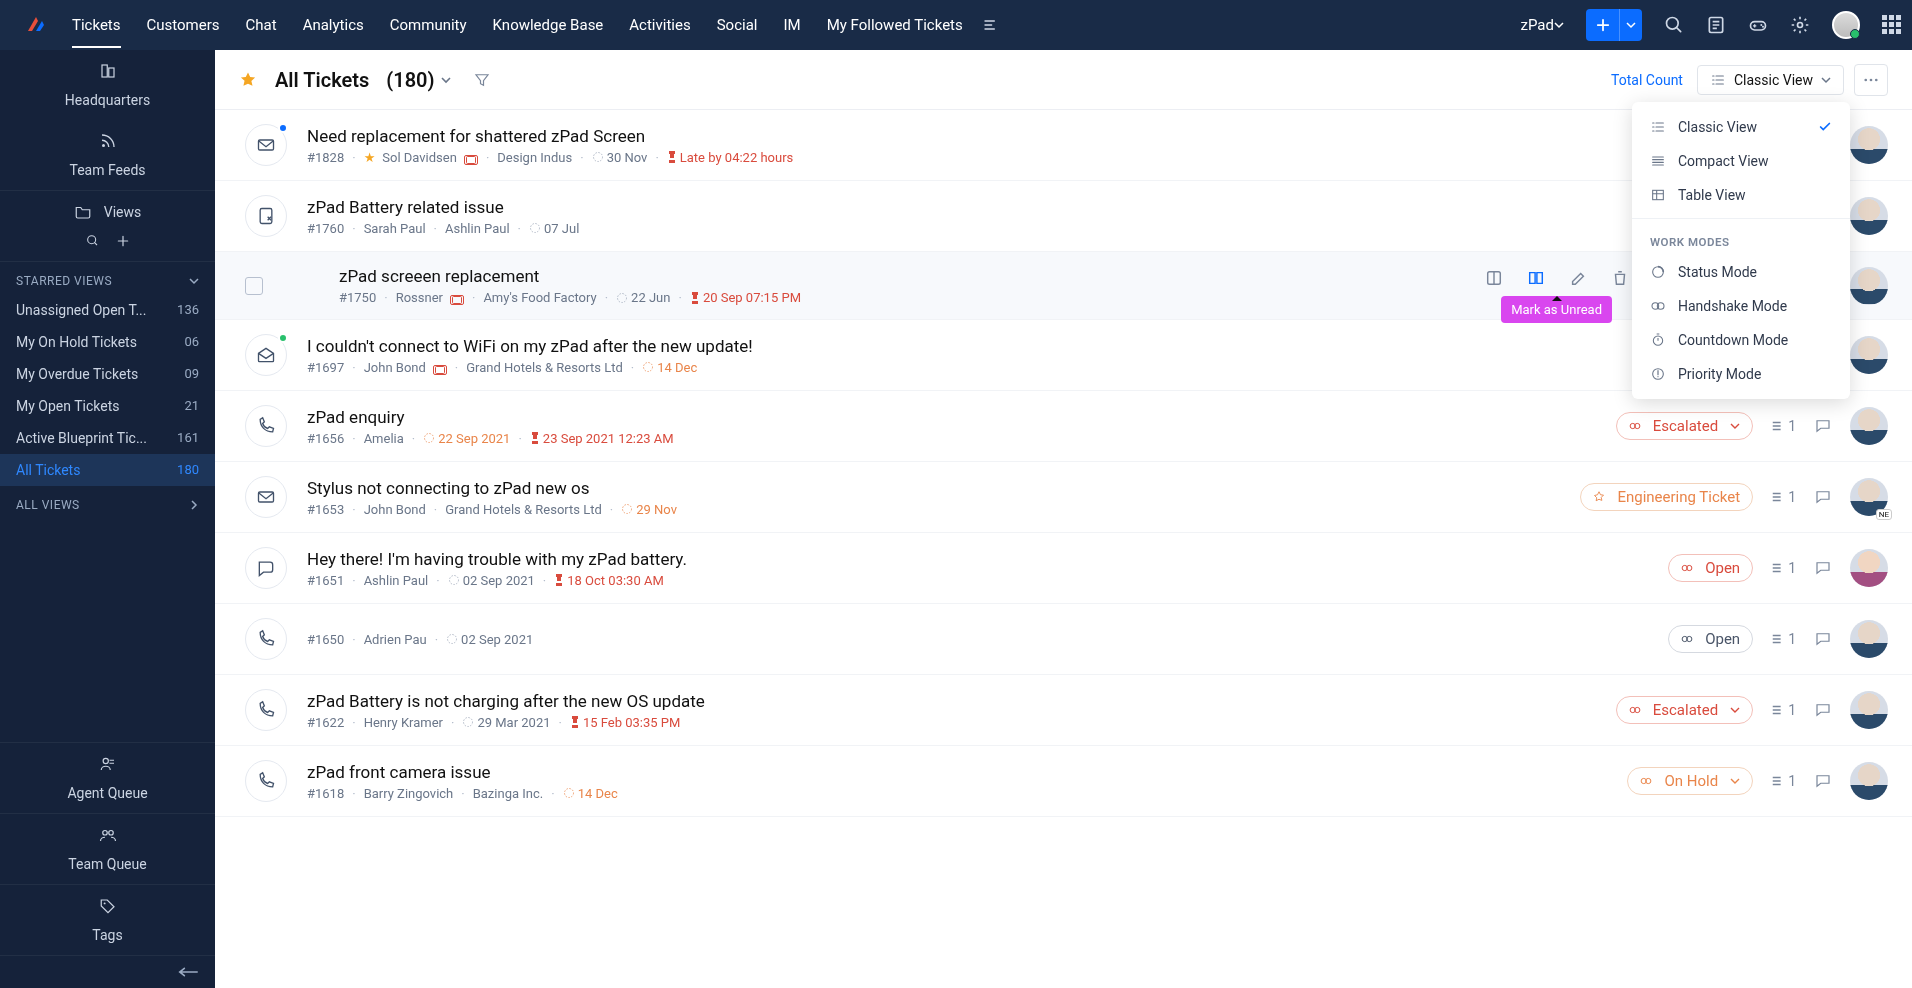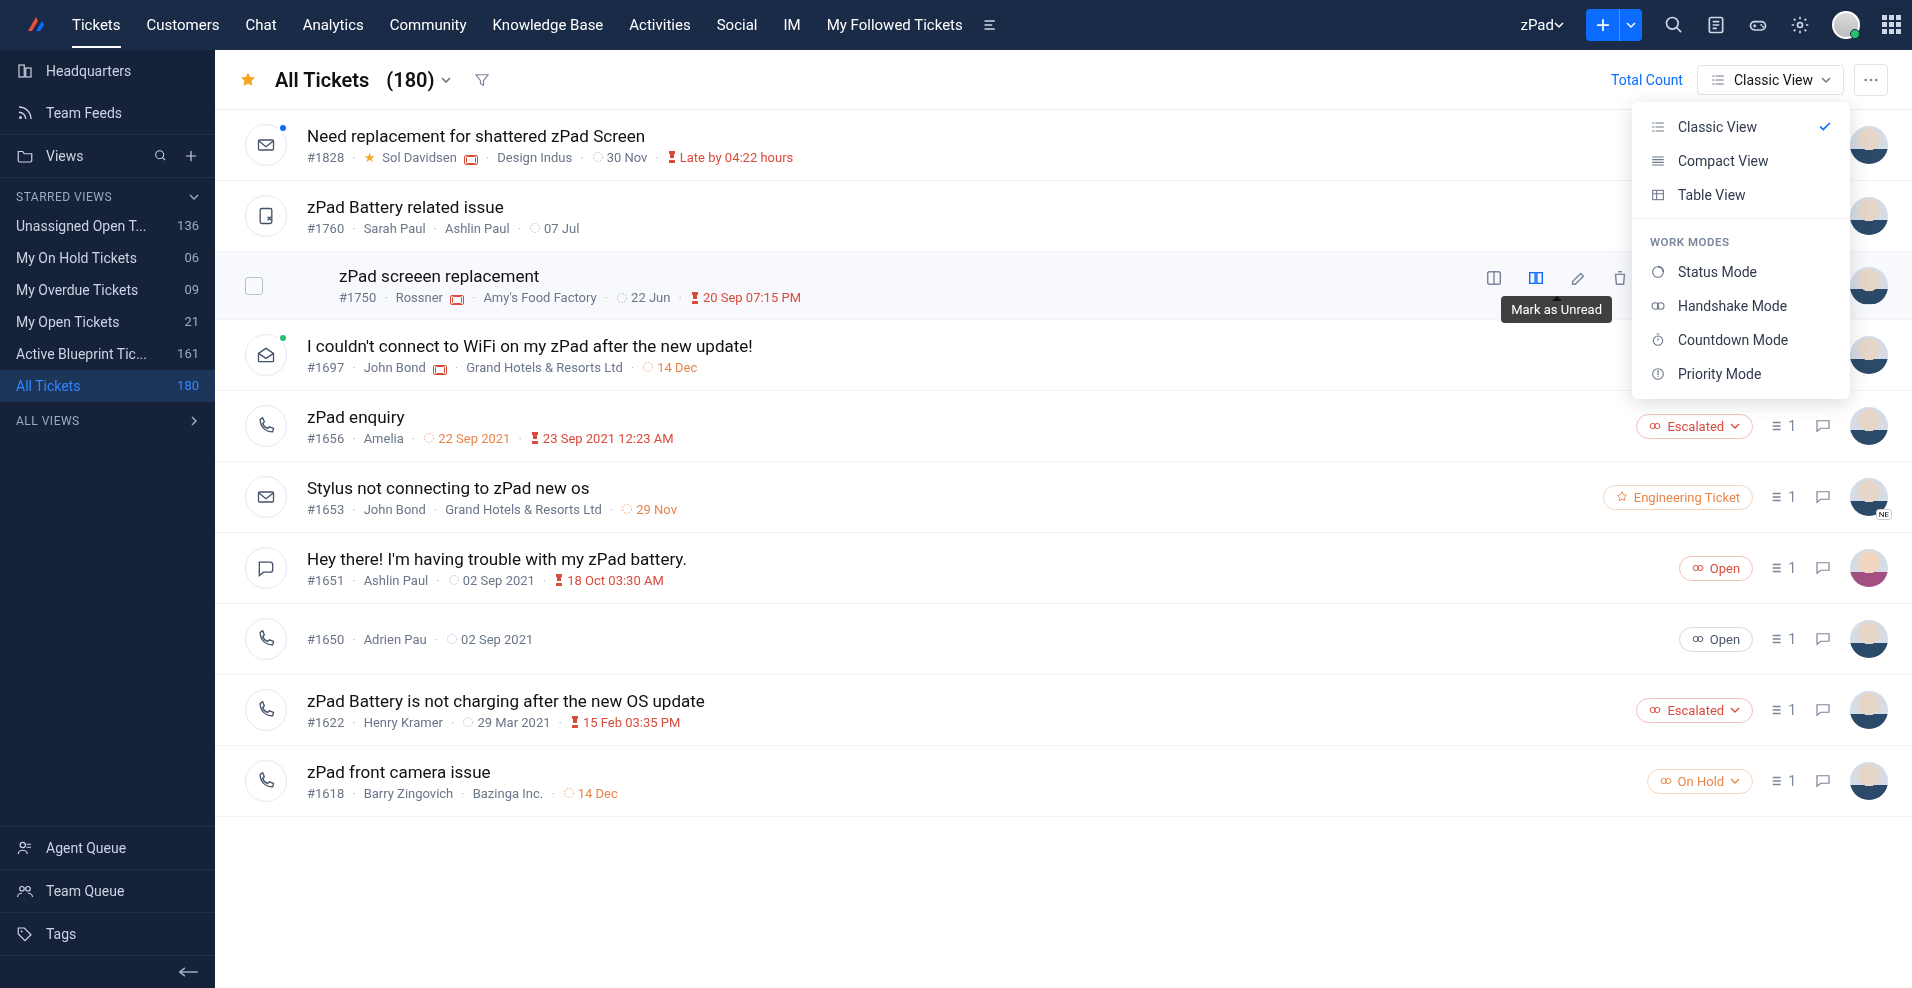--- a/index.html
+++ b/index.html
@@ -21,21 +21,21 @@
 .ticon { width:20px; height:20px; color:#cfd8e6; cursor:pointer; display:flex; align-items:center; justify-content:center; }
 .ticon.sep { width:16px; }
 .avatar-top { width:28px; height:28px; border-radius:50%; background:linear-gradient(#dcdcdc,#bcbcbc); border:2px solid #fff; position:relative; }
 .avatar-top::after{content:"";position:absolute;right:-2px;bottom:-2px;width:8px;height:8px;border-radius:50%;background:#28c06c;border:1.5px solid #192b47;}
 .apps-grid { width:20px; height:20px; display:grid; grid-template-columns:repeat(3,5px); grid-auto-rows:5px; gap:2px; }
 .apps-grid span{background:#cfd8e6;}
 
 
 .wrap { display:flex; height:calc(100vh - 50px); }
 .sidebar { width:215px; background:#15223a; color:#cbd4e2; display:flex; flex-direction:column; font-size:14px; }
-.sb-item { display:flex; align-items:center; gap:12px; padding:12px 16px; cursor:pointer; }
+.sb-item { display:flex; align-items:center; gap:12px; padding:12px 16px; cursor:pointer;flex-direction:column; }
 .sb-item.views { justify-content:space-between; border-top:1px solid rgba(255,255,255,.06); border-bottom:1px solid rgba(255,255,255,.06);}
 .sb-item .right { display:flex; gap:14px; align-items:center; }
 .sb-section { padding:12px 16px 6px; font-size:12px; letter-spacing:.5px; color:#9aabc3; display:flex; justify-content:space-between; align-items:center;}
 .sb-view { display:flex; justify-content:space-between; padding:8px 16px; cursor:pointer; font-size:14px; }
 .sb-view.active { background:#1d3559; color:#2f88ff; }
 .sb-view.active .cnt{color:#2f88ff;}
 .sb-view .lbl { white-space:nowrap; overflow:hidden; text-overflow:ellipsis; max-width:140px; }
 .sb-view .cnt { color:#9aabc3; font-size:13px; }
 .sb-flex { flex:1; }
 .sb-bottom .sb-item { border-top:1px solid rgba(255,255,255,.06);}
@@ -59,37 +59,37 @@
 .row-cb { width:18px; height:18px; border:1.5px solid #b7c0cf; border-radius:3px; margin-right:14px; margin-left:14px; flex-shrink:0; }
 .row-body { flex:1; min-width:0; }
 .row-title { font-size:17px; color:#111; margin-bottom:4px; }
 .row-meta { font-size:13px; color:#6a7689; display:flex; align-items:flex-end; gap:7px; flex-wrap:wrap; }
 .row-meta .dot::before{content:"·"; color:#b4bdcc; margin:0 1px;}
 .vip{color:#f5a623;}
 .meta-ic{display:inline-flex;align-items:center;gap:3px;}
 .meta-red{color:#d94b3d;}
 .meta-org{color:#e9854a;}
 .row-right { display:flex; align-items:center; gap:18px; }
-.badge { border:1px solid; border-radius:14px; padding:4px 12px; font-size:13px; display:flex; align-items:center; gap:6px; }
+.badge { border:1px solid; border-radius:14px; padding:4px 12px; font-size:15px; display:flex; align-items:center; gap:12px; }
 .badge.esc{color:#d94b3d;border-color:#f3c0b9;}
 .badge.eng{color:#e9854a;border-color:#f3d4bd;}
 .badge.open{color:#4a5568;border-color:#d5d9e0;}
 .badge.open-red{color:#d94b3d;border-color:#f3c0b9;}
 .badge.hold{color:#e9854a;border-color:#f3d4bd;}
 .tcnt{color:#7a869a;display:flex;align-items:center;gap:3px;}
 .cmt-ic{color:#7a869a;}
 .agent-av { width:38px; height:38px; border-radius:50%; background:#d6dce6; flex-shrink:0; position:relative; overflow:visible; }
 .agent-av::after{content:""; position:absolute; inset:0; border-radius:50%; background:radial-gradient(circle at 50% 35%, #e6d6c8 0 35%, transparent 36%), linear-gradient(#2b4a6a,#2b4a6a); background-size:100% 100%,100% 40%; background-position:center,center 100%; background-repeat:no-repeat;}
 .agent-av.f1::after{background:radial-gradient(circle at 50% 35%, #f1d6c2 0 35%, transparent 36%), linear-gradient(#a34f82,#a34f82);background-size:100% 100%,100% 40%;background-position:center,center 100%;background-repeat:no-repeat;}
 .agent-av.ne::before{content:"NE";position:absolute;right:-4px;bottom:-4px;font-size:8px;background:#fff;border:1px solid #ccc;border-radius:3px;padding:0 2px;z-index:2;}
 
 .row-actions { position:absolute; right:280px; top:10px; display:flex; gap:22px; background:#f7f9fc; padding:6px 2px; }
 .row-actions .act{width:20px;height:20px;color:#7a869a;cursor:pointer;display:flex;align-items:center;justify-content:center;}
 .row-actions .act.active{color:#0b6cff;}
-.tooltip { position:absolute; right:300px; top:44px; background:#404040; color:#fff; font-size:13px; padding:6px 10px; border-radius:4px; white-space:nowrap;}
+.tooltip { position:absolute; right:300px; top:44px; background:#d946ef; color:#fff; font-size:13px; padding:6px 10px; border-radius:4px; white-space:nowrap;}
 .tooltip::before{content:"";position:absolute;top:-5px;left:50%;transform:translateX(-50%);border:5px solid transparent;border-bottom-color:#111;}
 
 
 .dropdown { position:absolute; right:62px; top:52px; width:218px; background:#fff; border-radius:6px; box-shadow:0 4px 20px rgba(0,0,0,.15); padding:8px 0; z-index:50; }
 .dropdown .dd-item { display:flex; align-items:center; gap:12px; padding:9px 18px; cursor:pointer; font-size:14px; color:#303a4c;}
 .dropdown .dd-sep { height:1px; background:#eef1f5; margin:6px 0;}
 .dropdown .dd-hdr { padding:10px 18px 6px; font-size:11.5px; letter-spacing:.5px; color:#7a869a; font-weight:600;}
 .dropdown .check { margin-left:auto; color:#0b6cff; }
 
 svg{display:block;}

